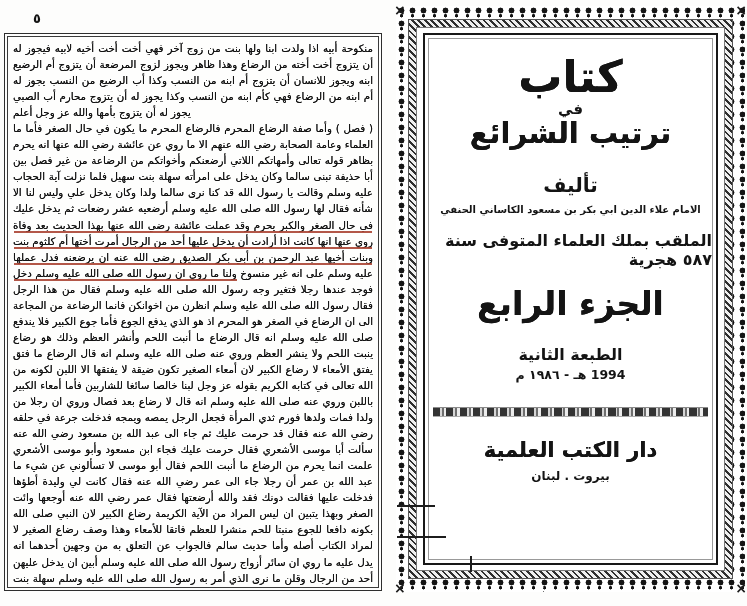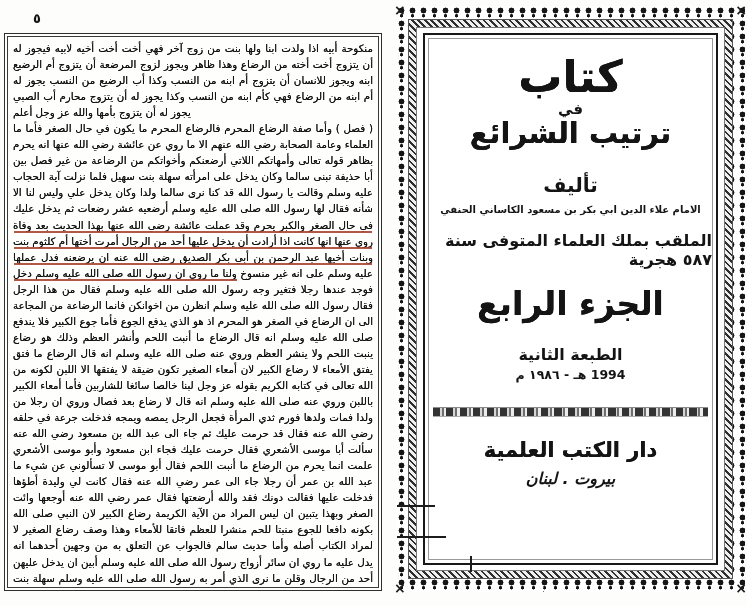--- a/index.html
+++ b/index.html
@@ -67,21 +67,21 @@
   .t-author2{margin-top:16px;font-size:16px;font-weight:bold;}
   .t-volume{margin-top:15px;font-size:33px;font-weight:bold;text-shadow:0 0 .5px #000;}
   .t-edition{margin-top:22px;font-size:16px;font-weight:bold;}
   .t-date{margin-top:3px;font-size:12.5px;font-weight:bold;}
   .divider{
     margin-top:25px;width:97%;height:10px;
     border-top:1.5px solid #8a8a8a;border-bottom:1px solid #aaa;box-sizing:border-box;
     background:repeating-linear-gradient(90deg,#333 0 7px,#d5d5d5 7px 9px,#6e6e6e 9px 11px,#ececec 11px 13.5px);
   }
   .t-publisher{margin-top:21px;font-size:21px;font-weight:bold;text-shadow:0 0 .5px #000;}
-  .t-city{margin-top:7px;font-size:16px;font-weight:bold;font-style:italic;}
+  .t-city{margin-top:7px;font-size:12px;font-weight:bold;}
   
   .pen{position:absolute;background:#1c1c1c;}
   .pen1{left:397px;top:505px;width:38px;height:2px;}
   .pen2{left:397px;top:536px;width:49px;height:2px;}
   .pen3{left:470px;top:556px;width:2px;height:16px;}
   .colon-mark{position:absolute;left:542px;top:584px;font-size:9px;color:#666;}
 </style>
 </head>
 <body>
 

